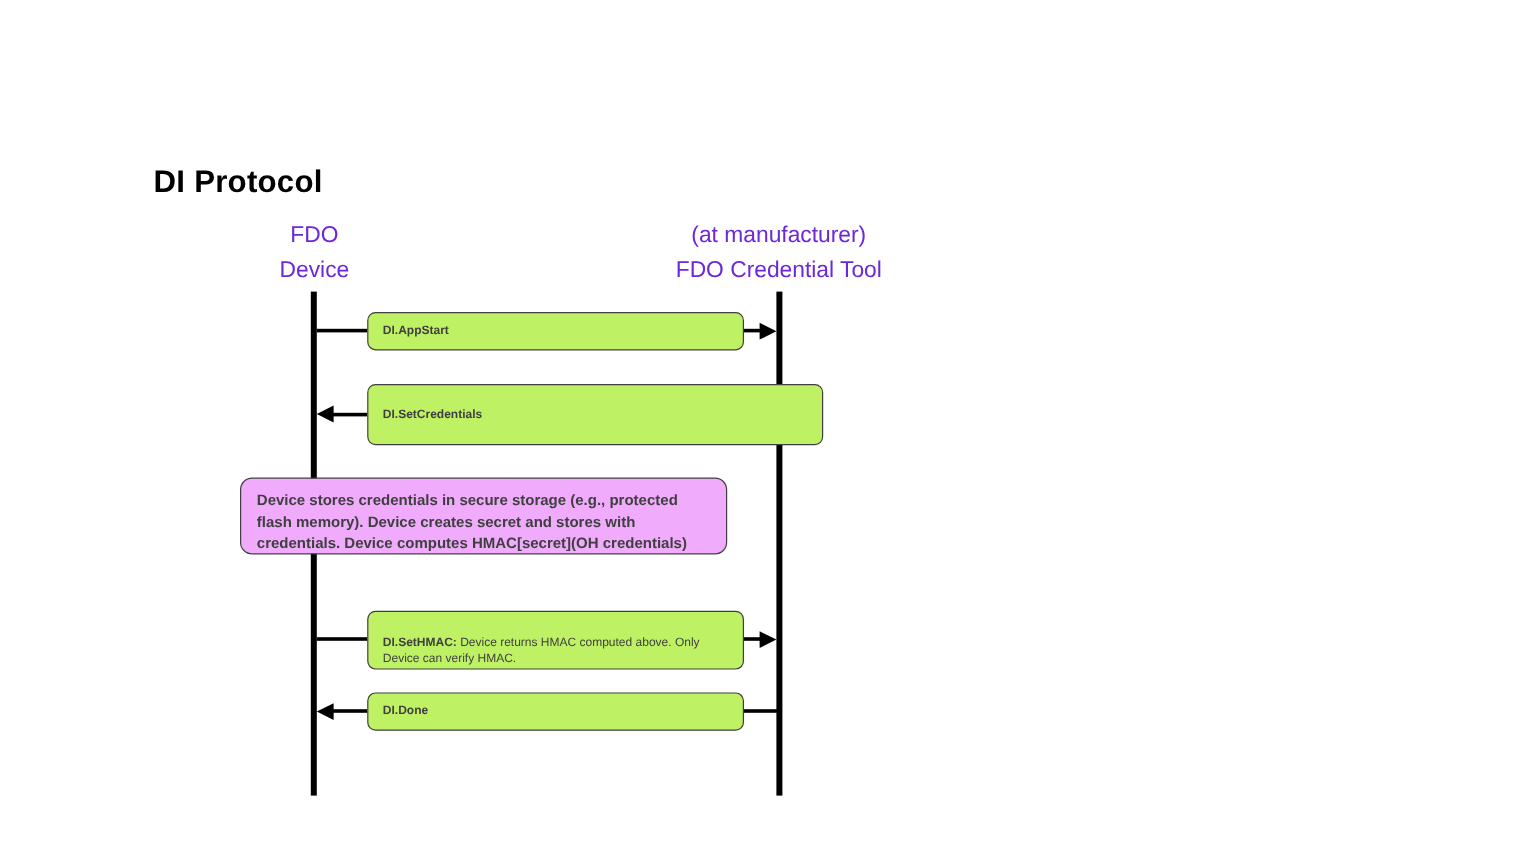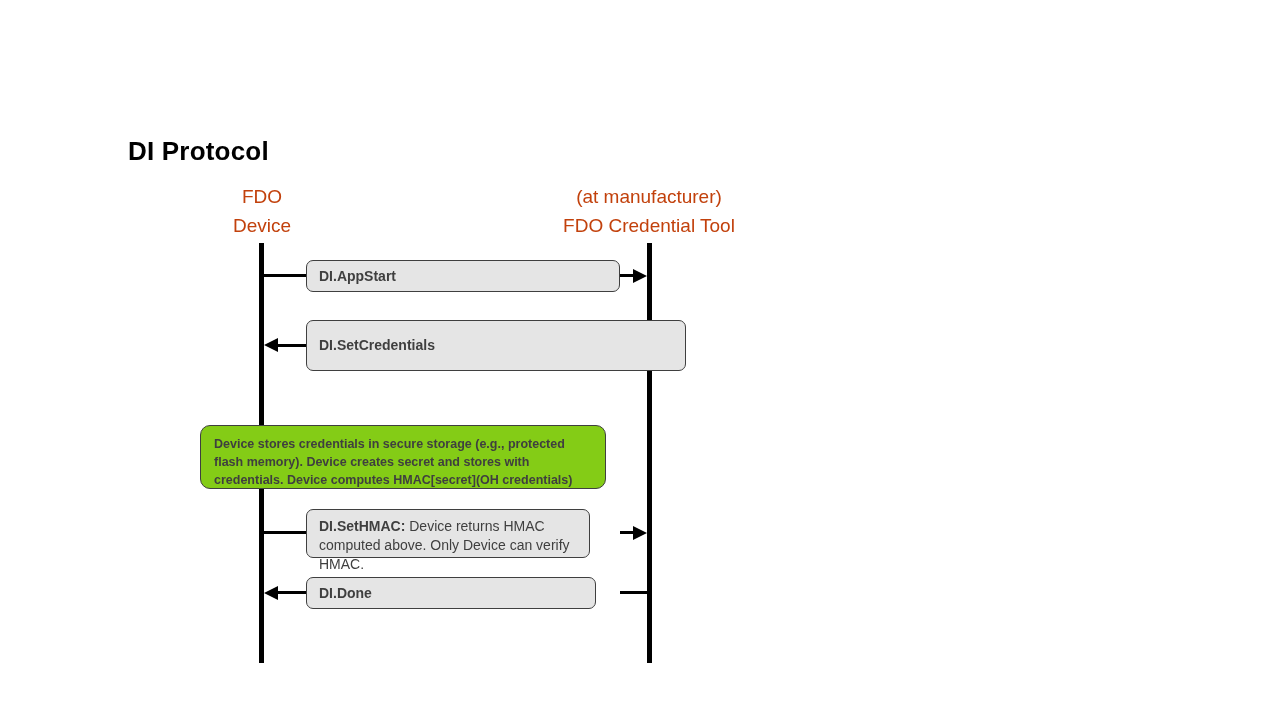--- a/index.html
+++ b/index.html
@@ -6,52 +6,52 @@
   html,body { background:#fff; }
   .canvas {
     position:relative; width:1280px; height:720px; background:#ffffff;
     font-family:"Liberation Sans", sans-serif; overflow:hidden;margin-top:28px;
   }
   .title {
     position:absolute; left:128px; top:108px;
     font-size:26px; font-weight:bold; color:#000000; letter-spacing:0.2px;
   }
   .lifeline-label {
-    position:absolute; text-align:center; font-size:19px; color:#c2410c; line-height:1.52;
+    position:absolute; text-align:center; font-size:19px; color:#6d28d9; line-height:1.52;
   }
   .lifeline-label.left  { left:182px; width:160px; top:155px; }
   .lifeline-label.right { left:499px; width:300px; top:155px; }
   .lifeline {
     position:absolute; top:215px; height:420px; width:5px; background:#000; z-index:1;
   }
   .lifeline.left  { left:259px; }
   .lifeline.right { left:647px; }
   .conn { position:absolute; height:3px; background:#000; z-index:1; }
   .arrow-right {
     position:absolute; width:0; height:0; z-index:1;
     border-top:7px solid transparent; border-bottom:7px solid transparent;
     border-left:14px solid #000;
   }
   .arrow-left {
     position:absolute; width:0; height:0; z-index:1;
     border-top:7px solid transparent; border-bottom:7px solid transparent;
     border-right:14px solid #000;
   }
   .msg-box {
-    position:absolute; background:#e5e5e5; border:1.5px solid #3f3f3f;
+    position:absolute; background:#bef264; border:1.5px solid #3f3f3f;
     border-radius:7px; z-index:2;
     display:flex; flex-direction:column; justify-content:center;
     padding:4px 10px 4px 12px;
-    font-size:14px; line-height:1.35; color:#3f3f3f;
+    font-size:10px; line-height:1.35; color:#3f3f3f;
   }
   .msg-title { font-weight:bold; }
   .msg-body  { font-weight:normal; }
   .note-box {
-    position:absolute; left:200px; top:397px; width:406px; height:64px;
-    background:#84cc16; border:1.5px solid #3f3f3f; border-radius:10px; z-index:2;
+    position:absolute; left:200px; top:370px; width:406px; height:64px;
+    background:#f0abfc; border:1.5px solid #3f3f3f; border-radius:10px; z-index:2;
     padding:10px 13px; font-size:12.5px; font-weight:bold; color:#3f3f3f; line-height:1.42;
   }
 </style>
 </head>
 <body>
 
 <div class="canvas">
 
   <div class="title">DI Protocol</div>
 
@@ -77,27 +77,27 @@
   <div class="arrow-left" style="left:264px; top:310px;"></div>
   <div class="conn" style="left:276px; top:316px; width:30px;"></div>
   <div class="msg-box" style="left:306px; top:292px; width:380px; height:51px;">
     <span class="msg-title">DI.SetCredentials</span>
   </div>
   <div class="conn" style="left:620px; top:316px; width:29px;"></div>
 
   <div class="note-box">Device stores credentials in secure storage (e.g., protected flash memory).  Device creates secret and stores with credentials.  Device computes HMAC[secret](OH credentials)</div>
 
   <div class="conn" style="left:264px; top:503px; width:42px;"></div>
-  <div class="msg-box" style="left:306px; top:481px; width:284px; height:49px; display:block; padding-top:7px;">
+  <div class="msg-box" style="left:306px; top:481px; width:314px; height:49px; display:block; padding-top:19px;">
     <span class="msg-title">DI.SetHMAC:</span>
     <span class="msg-body">Device returns HMAC computed above.  Only Device can verify HMAC.</span>
   </div>
   <div class="conn" style="left:620px; top:503px; width:15px;"></div>
   <div class="arrow-right" style="left:633px; top:498px;"></div>
 
   <div class="arrow-left" style="left:264px; top:558px;"></div>
   <div class="conn" style="left:276px; top:563px; width:30px;"></div>
-  <div class="msg-box" style="left:306px; top:549px; width:290px; height:32px;">
+  <div class="msg-box" style="left:306px; top:549px; width:314px; height:32px;">
     <span class="msg-title">DI.Done</span>
   </div>
   <div class="conn" style="left:620px; top:563px; width:29px;"></div>
 
 </div>
 
 </body></html>

